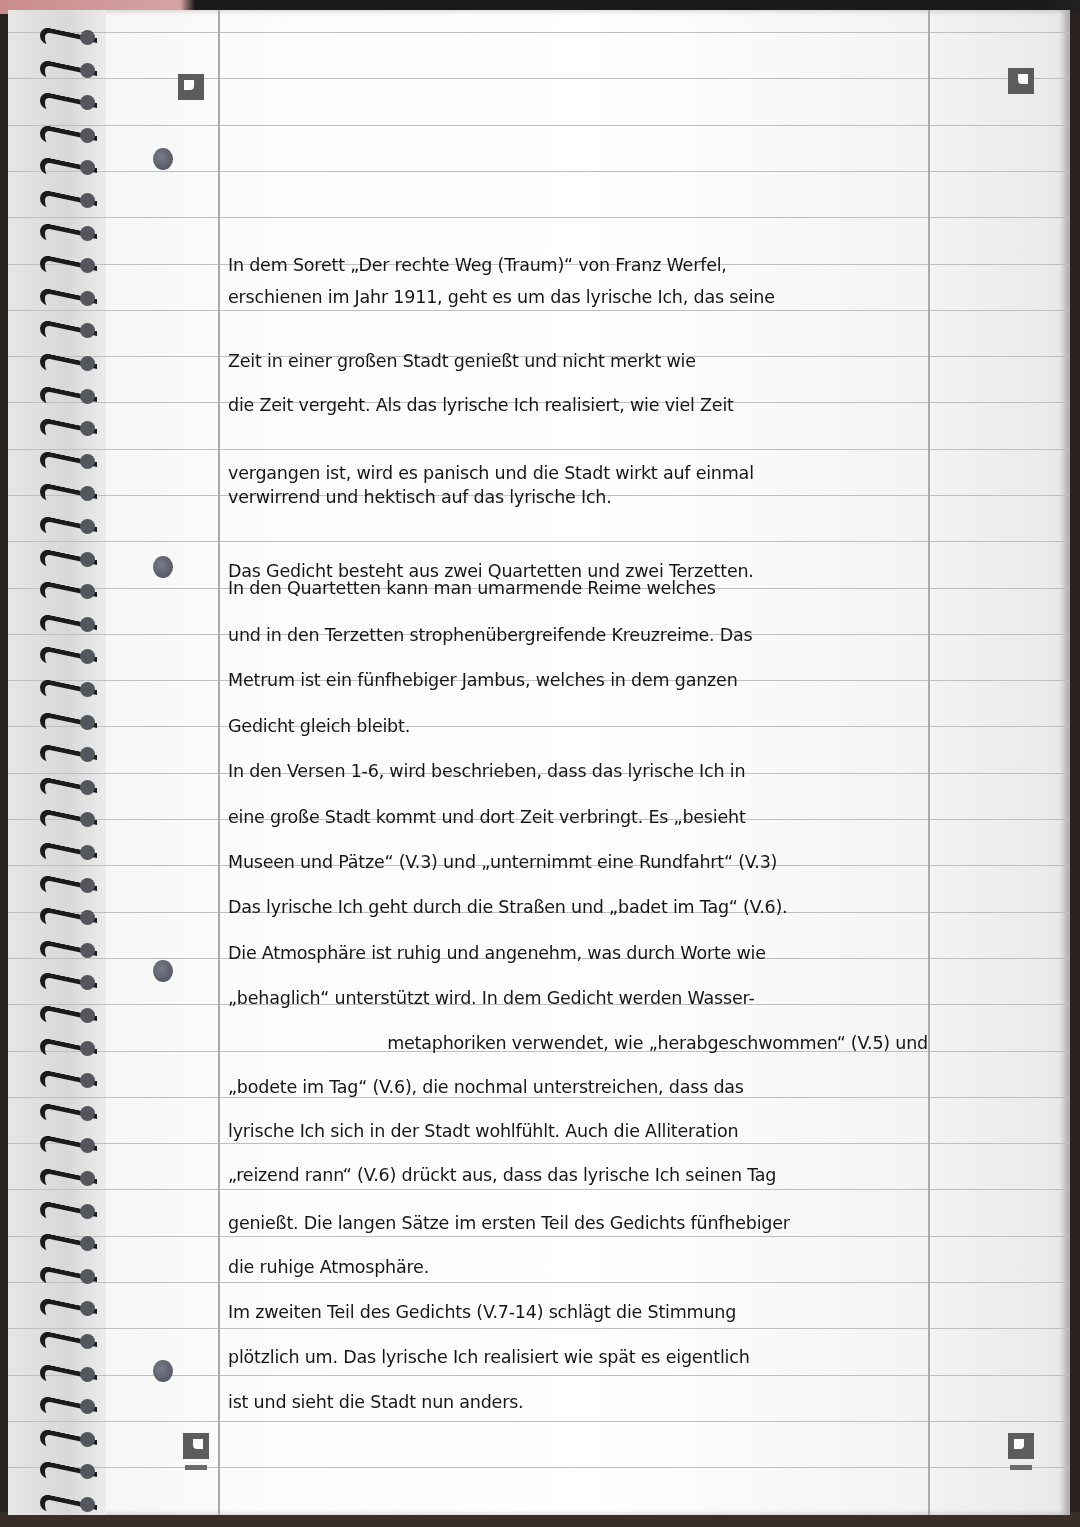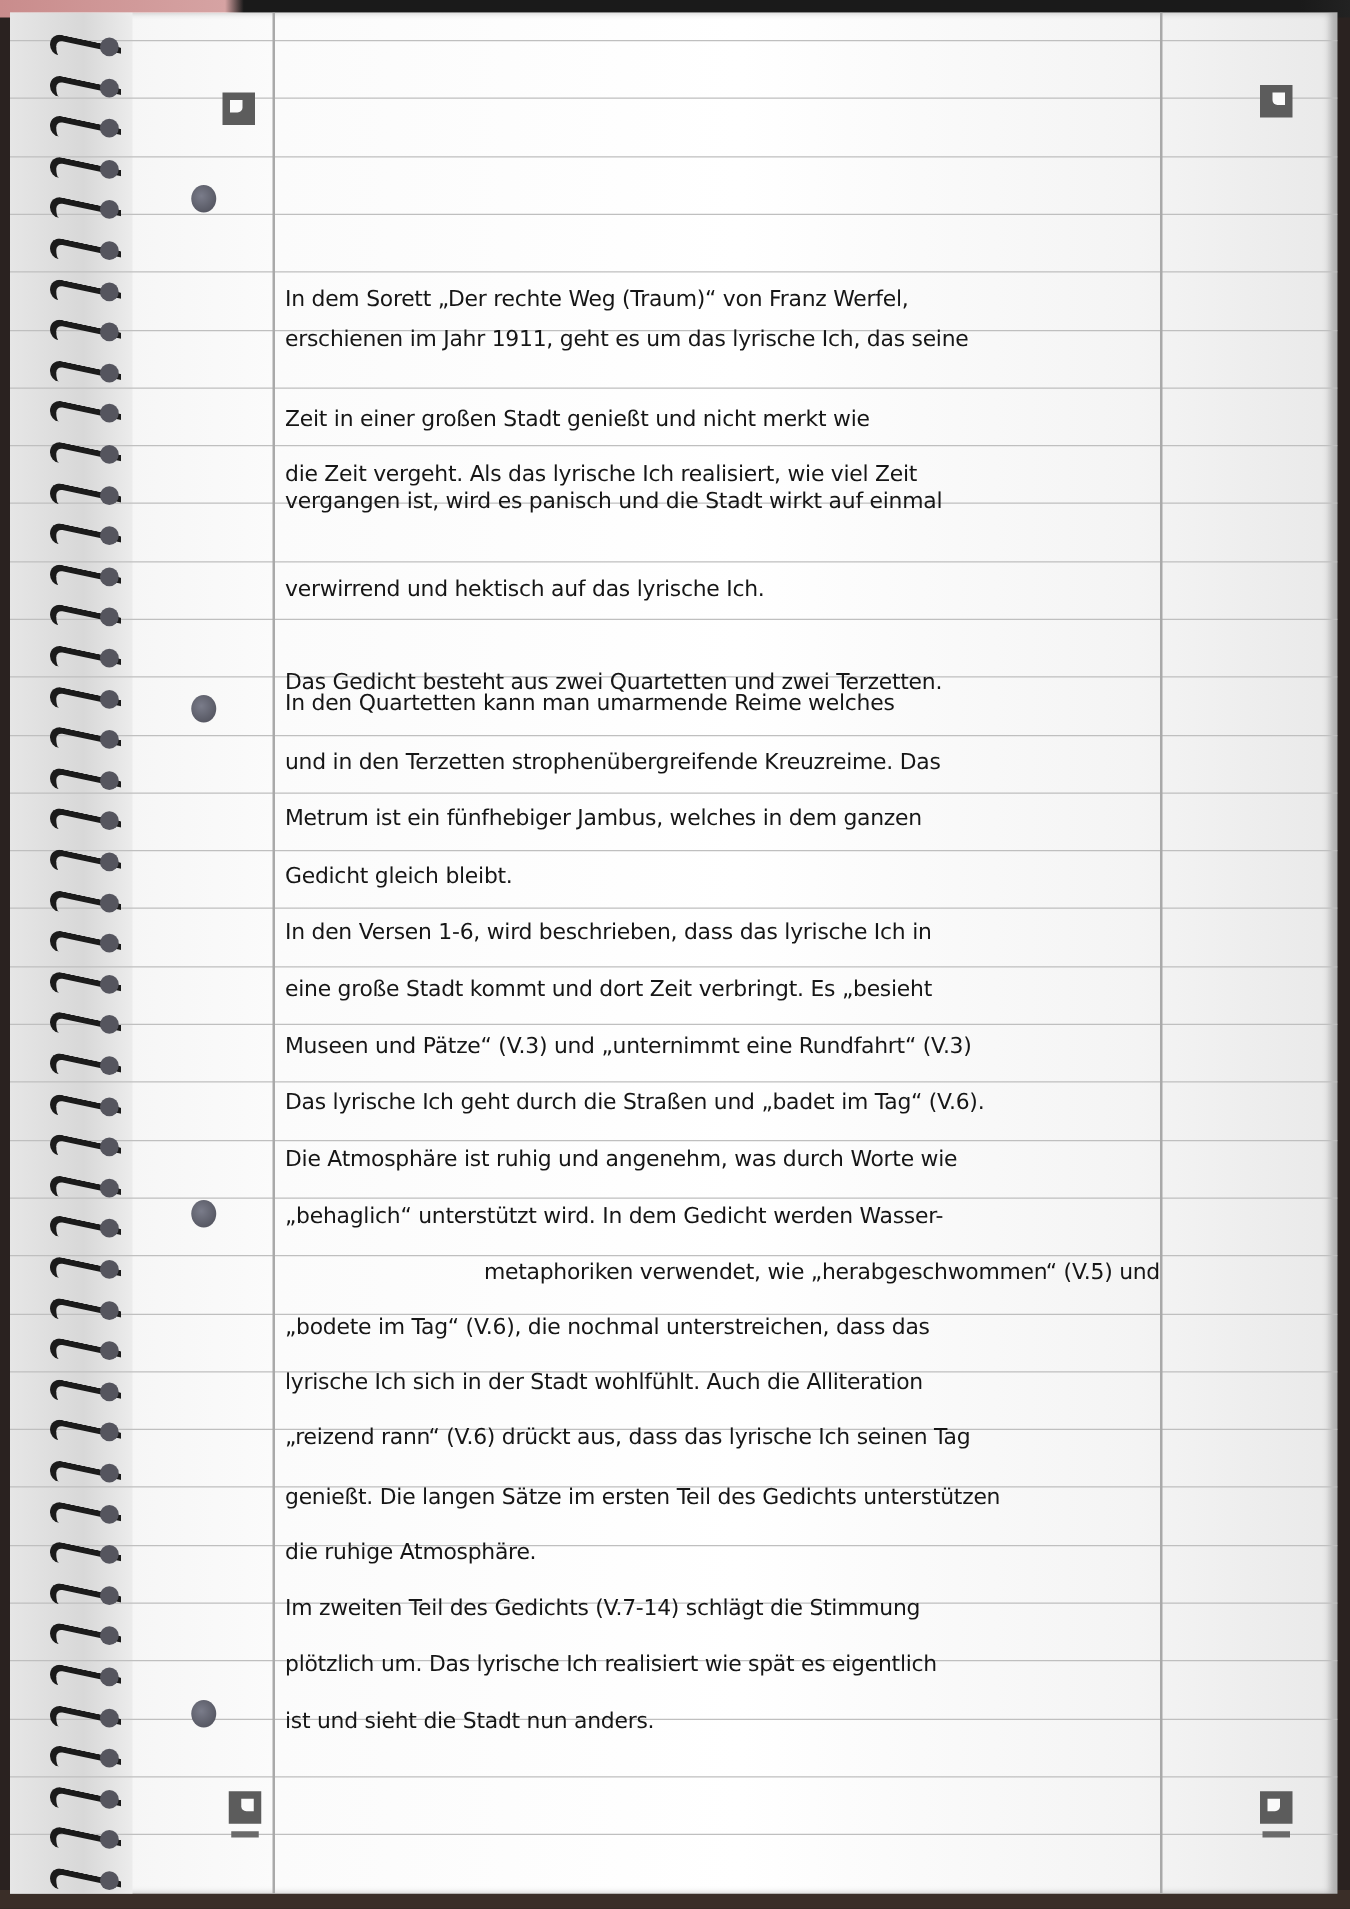--- a/index.html
+++ b/index.html
@@ -80,21 +80,21 @@
     font-family: "DejaVu Serif", serif; font-size: 40px; font-style: italic; color: #111;
     letter-spacing: -1px;
   }
   .title-sub {
     position: absolute; left: 186px; top: 16px;
     font-size: 15px; color: #222;
   }
   .text-line {
     position: absolute; left: 220px; width: 700px;
     font-family: "DejaVu Sans", sans-serif; font-size: 17.5px; color: #161616;
-    white-space: nowrap; letter-spacing: -0.2px;
+    white-space: nowrap; letter-spacing: -0.2px; margin-top: 25px;
   }
 </style>
 </head>
 <body>
 
 <div class="backdrop-top"></div>
 <div class="backdrop-bottom"></div>
 
 <div class="page">
   <div class="binding-strip"></div>
@@ -335,36 +335,36 @@
   <div class="corner-dash" style="left:177px; top:1455px"></div>
   <div class="corner-mark corner-br"></div>
   <div class="corner-dash" style="left:1002px; top:1455px"></div>
 
 
   <div id="text-body">
       <div class="text-line" style="top: 220px;">In dem Sorett „Der rechte Weg (Traum)“ von Franz Werfel,</div>
       <div class="text-line" style="top: 252px;">erschienen im Jahr 1911, geht es um das lyrische Ich, das seine</div>
       <div class="text-line" style="top: 316px;">Zeit in einer großen Stadt genießt und nicht merkt wie</div>
       <div class="text-line" style="top: 360px;">die Zeit vergeht. Als das lyrische Ich realisiert, wie viel Zeit</div>
-      <div class="text-line" style="top: 381px;">vergangen ist, wird es panisch und die Stadt wirkt auf einmal</div>
+      <div class="text-line" style="top: 428px;">vergangen ist, wird es panisch und die Stadt wirkt auf einmal</div>
       <div class="text-line" style="top: 452px;">verwirrend und hektisch auf das lyrische Ich.</div>
       <div class="text-line" style="top: 526px;">Das Gedicht besteht aus zwei Quartetten und zwei Terzetten.</div>
       <div class="text-line" style="top: 543px;">In den Quartetten kann man umarmende Reime welches</div>
       <div class="text-line" style="top: 590px;">und in den Terzetten strophenübergreifende Kreuzreime. Das</div>
       <div class="text-line" style="top: 635px;">Metrum ist ein fünfhebiger Jambus, welches in dem ganzen</div>
       <div class="text-line" style="top: 681px;">Gedicht gleich bleibt.</div>
       <div class="text-line" style="top: 726px;">In den Versen 1-6, wird beschrieben, dass das lyrische Ich in</div>
       <div class="text-line" style="top: 772px;">eine große Stadt kommt und dort Zeit verbringt. Es „besieht</div>
       <div class="text-line" style="top: 817px;">Museen und Pätze“ (V.3) und „unternimmt eine Rundfahrt“ (V.3)</div>
       <div class="text-line" style="top: 862px;">Das lyrische Ich geht durch die Straßen und „badet im Tag“ (V.6).</div>
       <div class="text-line" style="top: 908px;">Die Atmosphäre ist ruhig und angenehm, was durch Worte wie</div>
       <div class="text-line" style="top: 953px;">„behaglich“ unterstützt wird. In dem Gedicht werden Wasser-</div>
       <div class="text-line" style="top: 998px; text-align: right;">metaphoriken verwendet, wie „herabgeschwommen“ (V.5) und</div>
       <div class="text-line" style="top: 1042px;">„bodete im Tag“ (V.6), die nochmal unterstreichen, dass das</div>
       <div class="text-line" style="top: 1086px;">lyrische Ich sich in der Stadt wohlfühlt. Auch die Alliteration</div>
       <div class="text-line" style="top: 1130px;">„reizend rann“ (V.6) drückt aus, dass das lyrische Ich seinen Tag</div>
-      <div class="text-line" style="top: 1178px;">genießt. Die langen Sätze im ersten Teil des Gedichts unterstützen</div>
+      <div class="text-line" style="top: 1178px;">genießt. Die langen Sätze im ersten Teil des Gedichts fünfhebiger</div>
       <div class="text-line" style="top: 1222px;">die ruhige Atmosphäre.</div>
       <div class="text-line" style="top: 1267px;">Im zweiten Teil des Gedichts (V.7-14) schlägt die Stimmung</div>
       <div class="text-line" style="top: 1312px;">plötzlich um. Das lyrische Ich realisiert wie spät es eigentlich</div>
       <div class="text-line" style="top: 1357px;">ist und sieht die Stadt nun anders.</div>
     </div>
 </div>
 
 </body></html>

